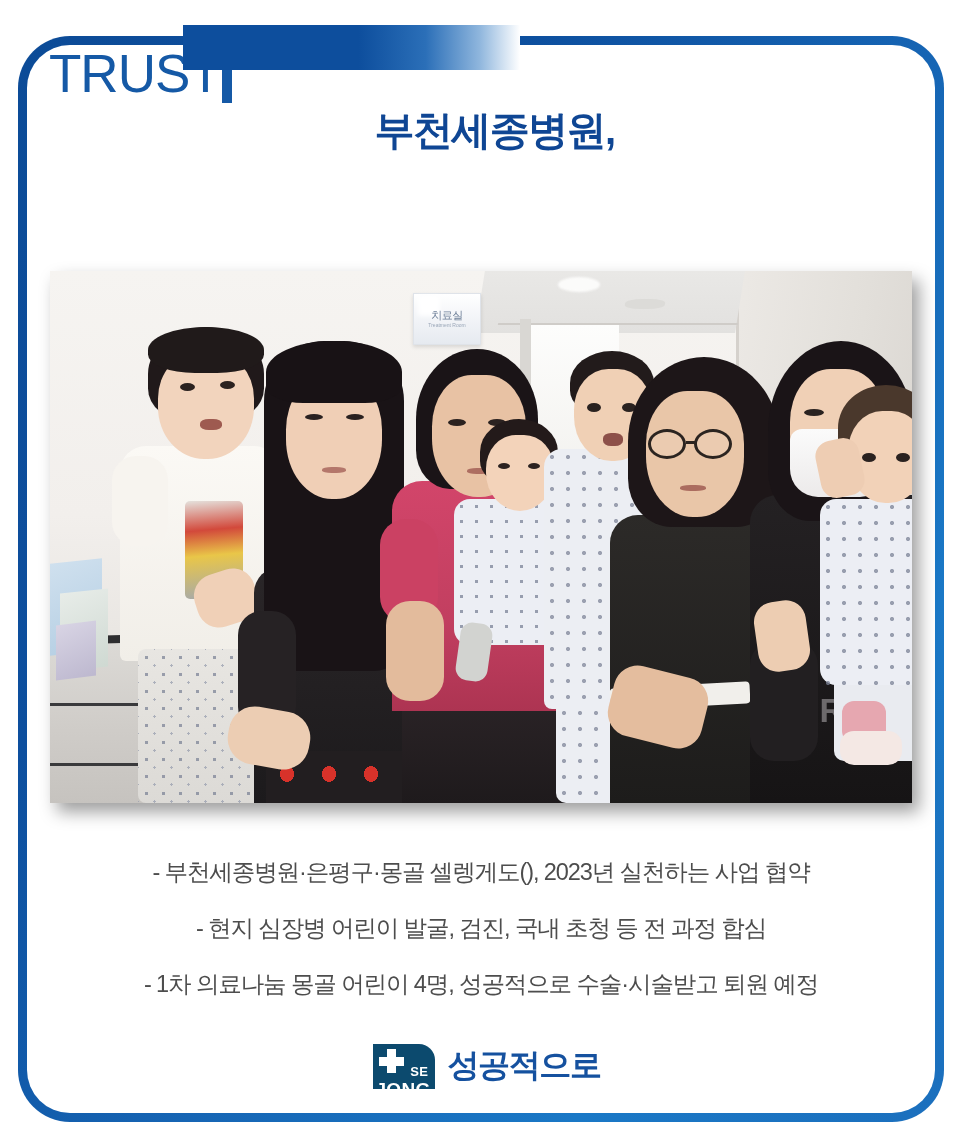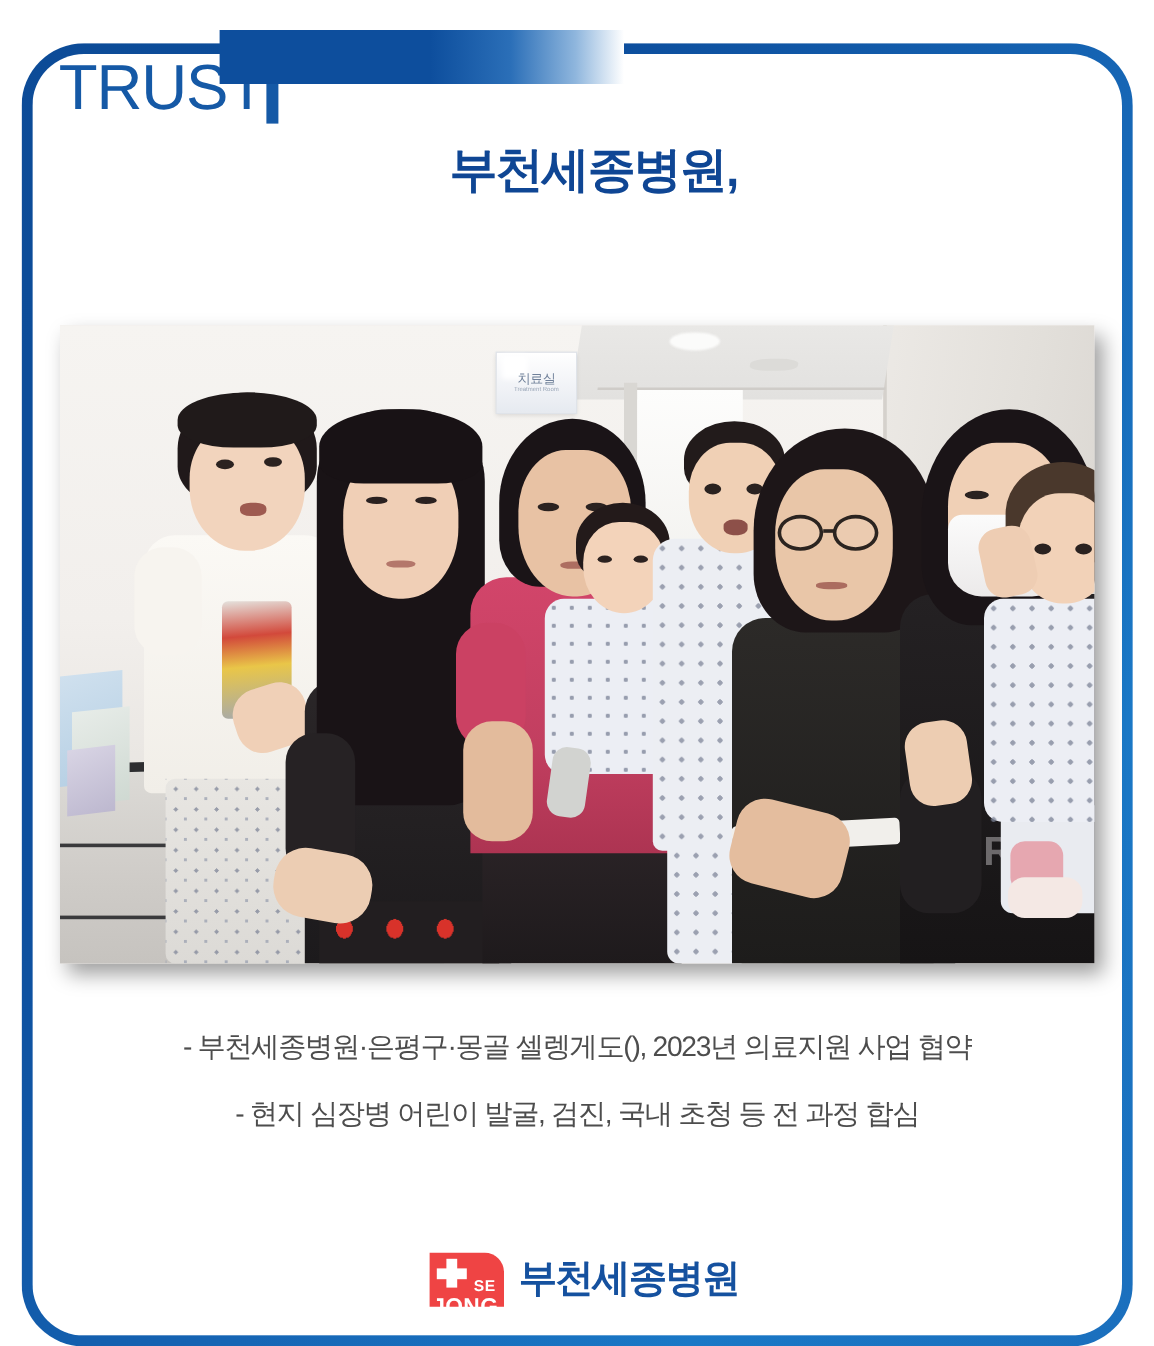--- a/index.html
+++ b/index.html
@@ -62,21 +62,21 @@
     line-height: 45px;
     color: #ffffff;
     font-size: 16.5px;
     font-weight: 700;
     letter-spacing: -0.8px;
   }
 
   
   #title {
     position: absolute;
-    left: 0; top: 96px;
+    left: 0; top: 84px;
     width: 962px;
     text-align: center;
     color: #0f4694;
     font-weight: 700;
     letter-spacing: -1.6px;
     padding-left: 27px;
   }
   .title-l1 { font-size: 40px; line-height: 56px; }
   .title-l2 { font-size: 40px; line-height: 56px; margin-top: 8px; }
 
@@ -330,21 +330,21 @@
     color: #1b8ede; line-height: 19px; letter-spacing: -.6px;
     text-shadow: 0 1px 0 rgba(255,255,255,.9);
   }
   .bft-best { text-align: left; padding-left: 6px; }
   .bft-fast { text-align: center; padding-left: 8px; }
   .bft-trust { text-align: left; padding-left: 2px; }
   #divider { width: 12px; }
   #sejong-mark {
     position: relative;
     width: 62px; height: 45px;
-    background: #ef4444;
+    background: #0c4a6e;
     border-radius: 0 16px 0 0;
     margin-right: 12px;
   }
   .cross-v { position: absolute; left: 14px; top: 5px; width: 9px; height: 24px; background: #fff; }
   .cross-h { position: absolute; left: 6px; top: 13px; width: 25px; height: 9px; background: #fff; }
   .sj-se { position: absolute; right: 7px; top: 20px; color: #fff; font-size: 13px; font-weight: 700; letter-spacing: .5px; }
   .sj-jong { position: absolute; right: 5px; top: 35px; color: #fff; font-size: 19px; font-weight: 700; letter-spacing: .3px; }
   #hospital-name {
     font-size: 32px; font-weight: 700; color: #15519f; letter-spacing: -1.4px;
   }
@@ -476,28 +476,29 @@
       <div class="p t7-hair"></div>
       <div class="p t7-face"></div>
       <div class="p t7-eye-l"></div>
       <div class="p t7-eye-r"></div>
       <div class="p t7-hand"></div>
 
     </div>
   </div>
 
   <div id="bullets">
-    <div class="bullet">- 부천세종병원·은평구·몽골 셀렝게도(), 2023년 의료지원 사업 협약</div>
+    <div class="bullet">- 부천세종병원·은평구·몽골 셀렝게도(), 2023년 실천하는 사업 협약</div>
     <div class="bullet">- 현지 심장병 어린이 발굴, 검진, 국내 초청 등 전 과정 합심</div>
+    <div class="bullet">- 1차 의료나눔 몽골 어린이 4명, 성공적으로 수술·시술받고 퇴원 예정</div>
   </div>
 
   <div id="footer">
     <div id="divider"></div>
     <div id="sejong-mark">
       <div class="cross-v"></div>
       <div class="cross-h"></div>
       <div class="sj-se">SE</div>
       <div class="sj-jong">JONG</div>
     </div>
-    <div id="hospital-name">부천세종병원</div>
+    <div id="hospital-name">성공적으로</div>
   </div>
 
 </div>
 
 </body></html>

